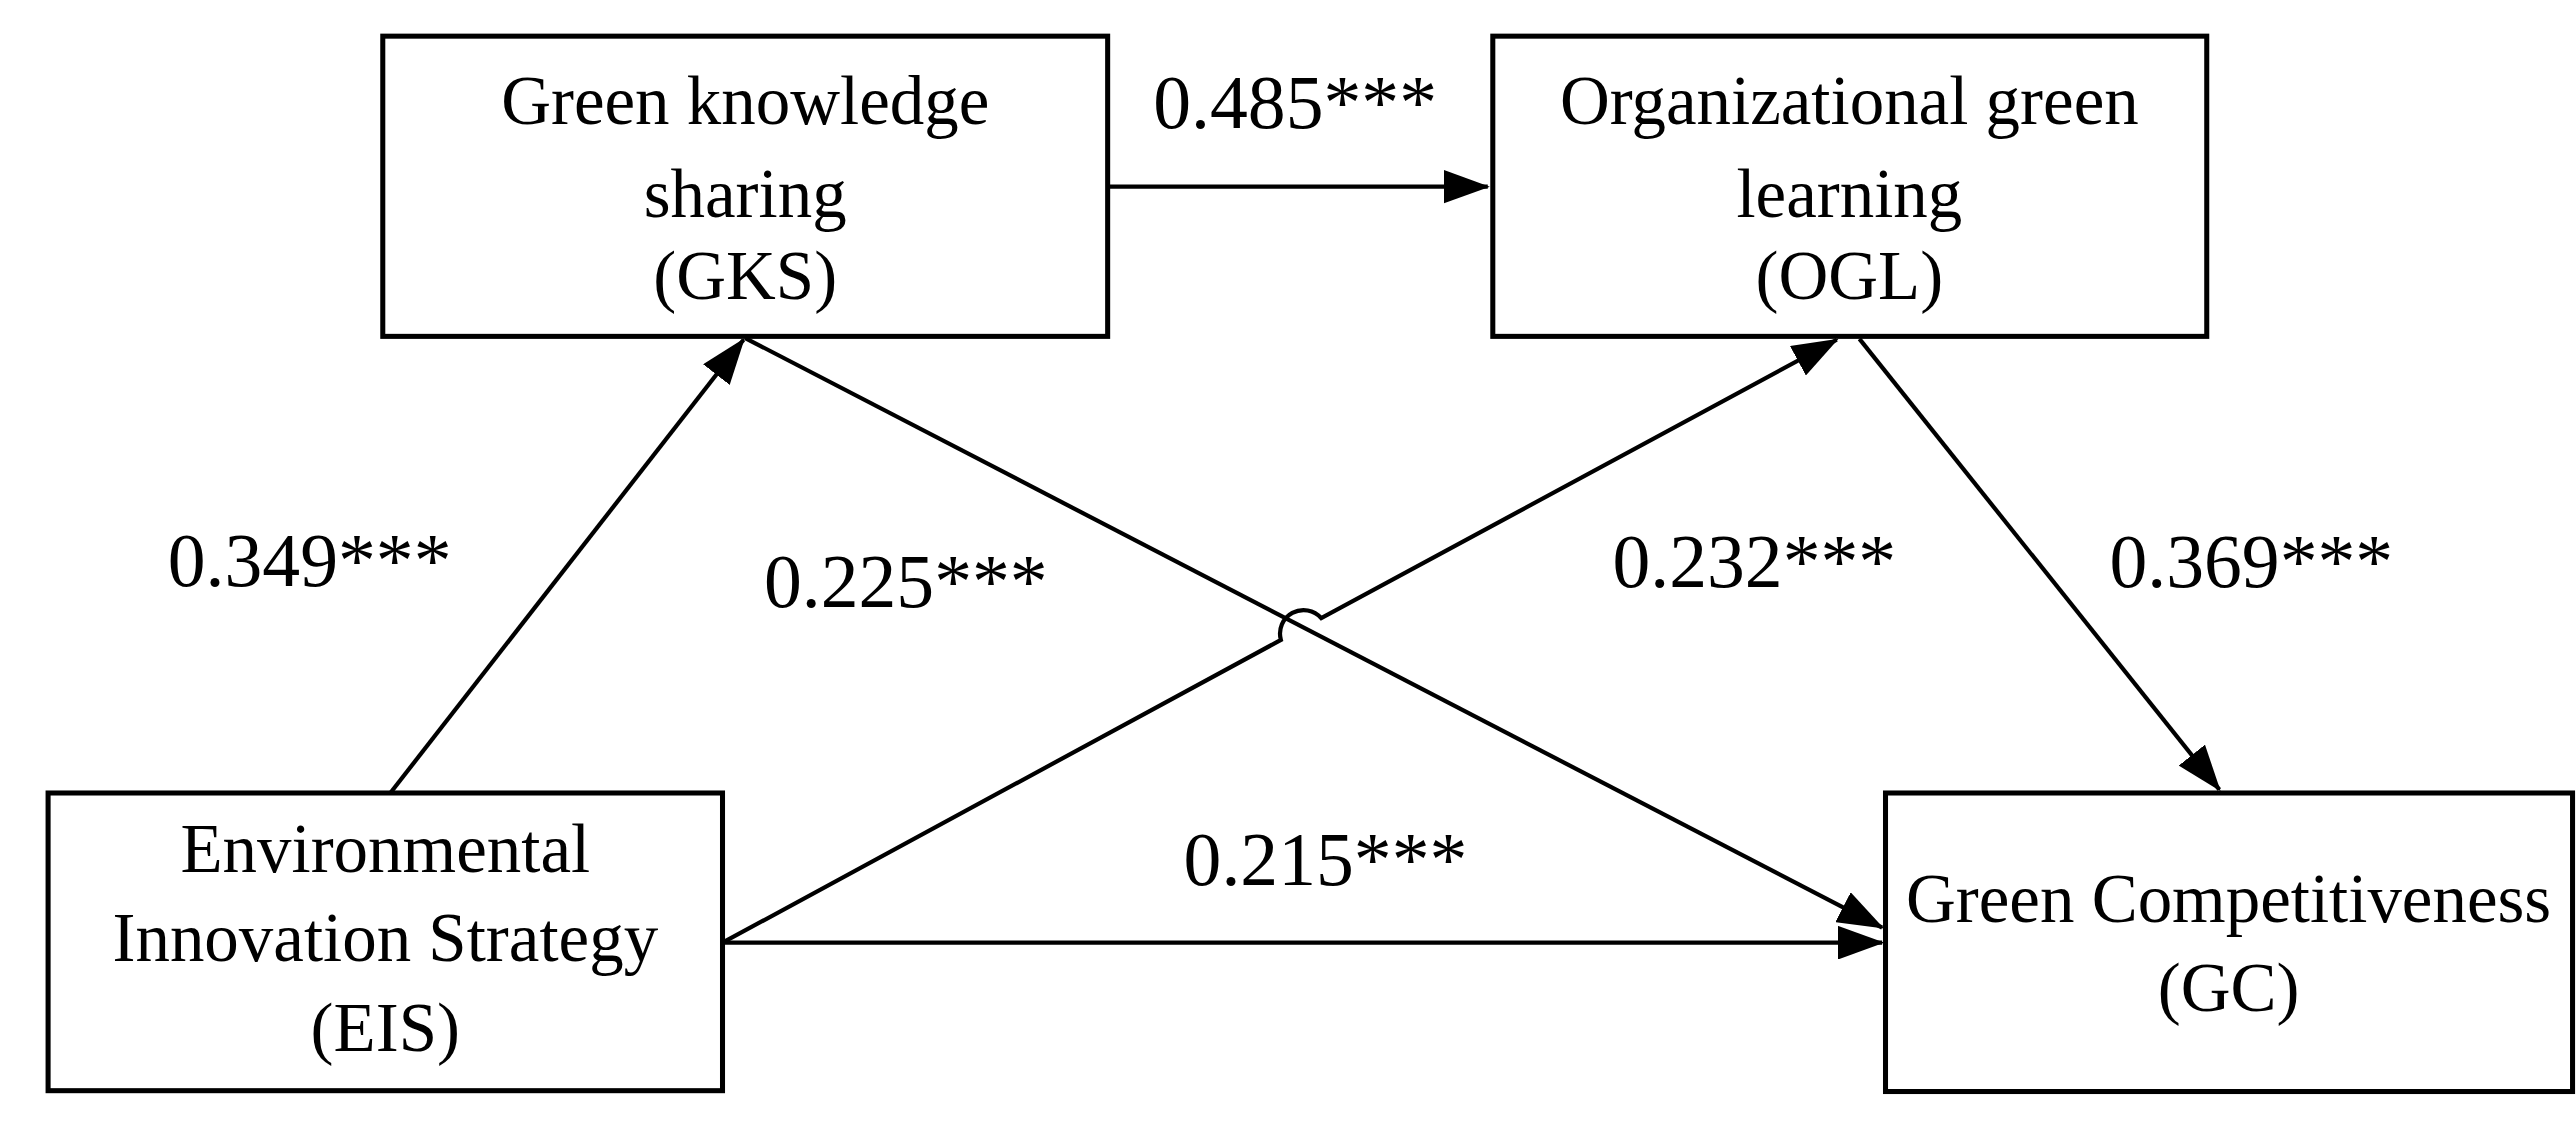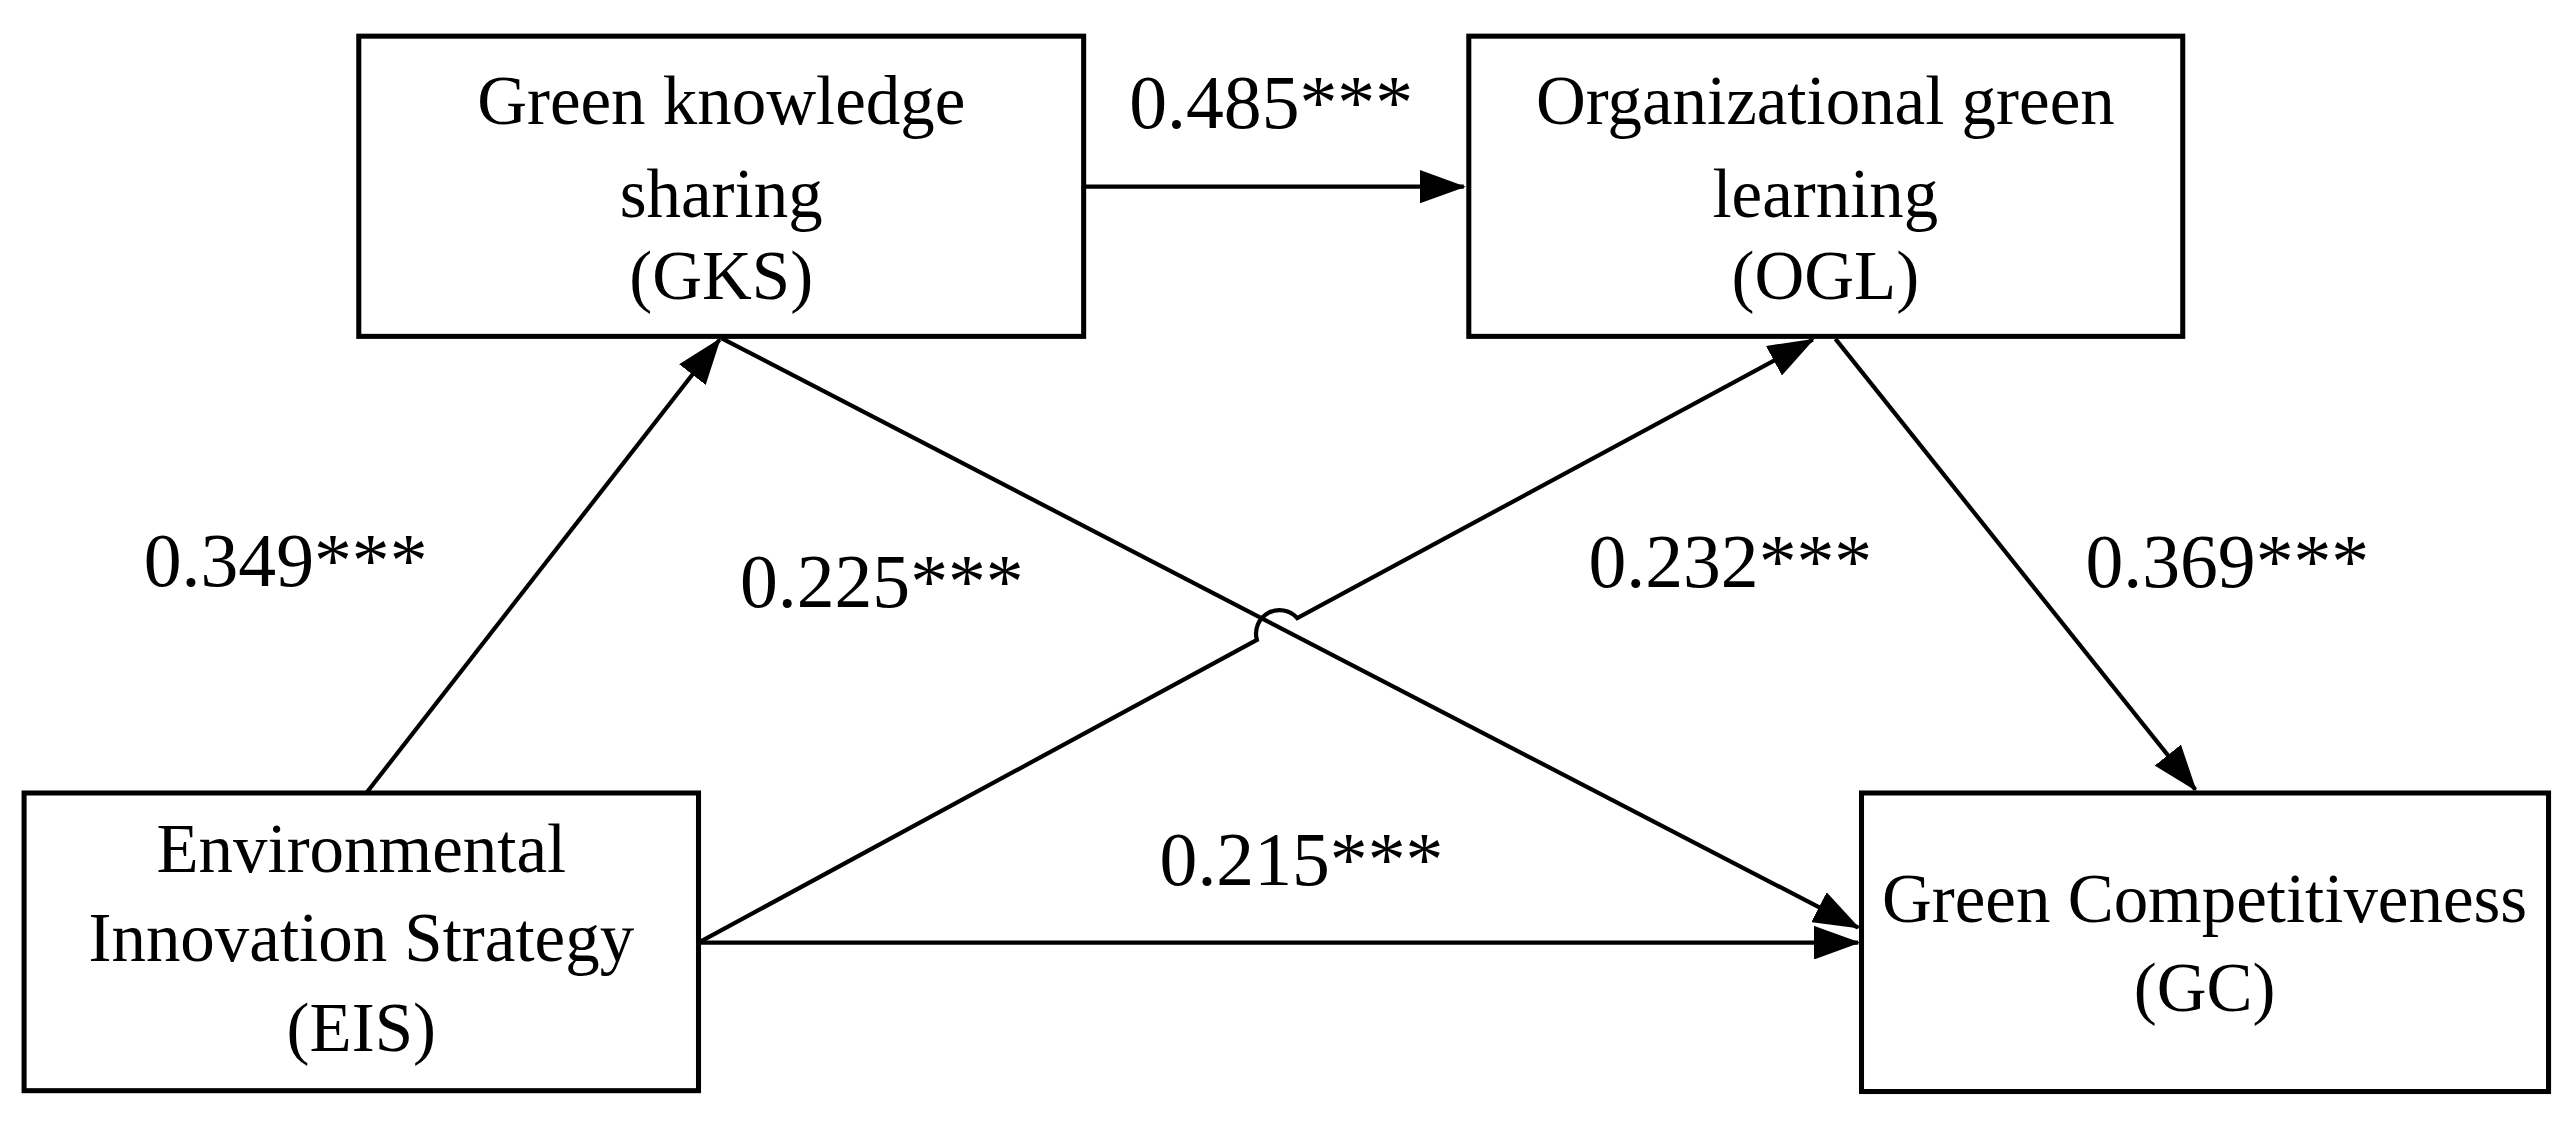--- a/index.html
+++ b/index.html
@@ -6,20 +6,21 @@
     margin: 0;
     padding: 0;
     background: #ffffff;
   }
   .canvas {
     position: relative;
     width: 2309px;
     height: 1126px;
     background: #ffffff;
     font-family: "Liberation Serif", "DejaVu Serif", serif;
+    margin-left: 24px;
   }
   svg { display: block; width: 2576px; height: 1126px; }
   .box-rect {
     fill: #ffffff;
     stroke: #000000;
     stroke-width: 6;
   }
   .path-line {
     fill: none;
     stroke: #000000;

